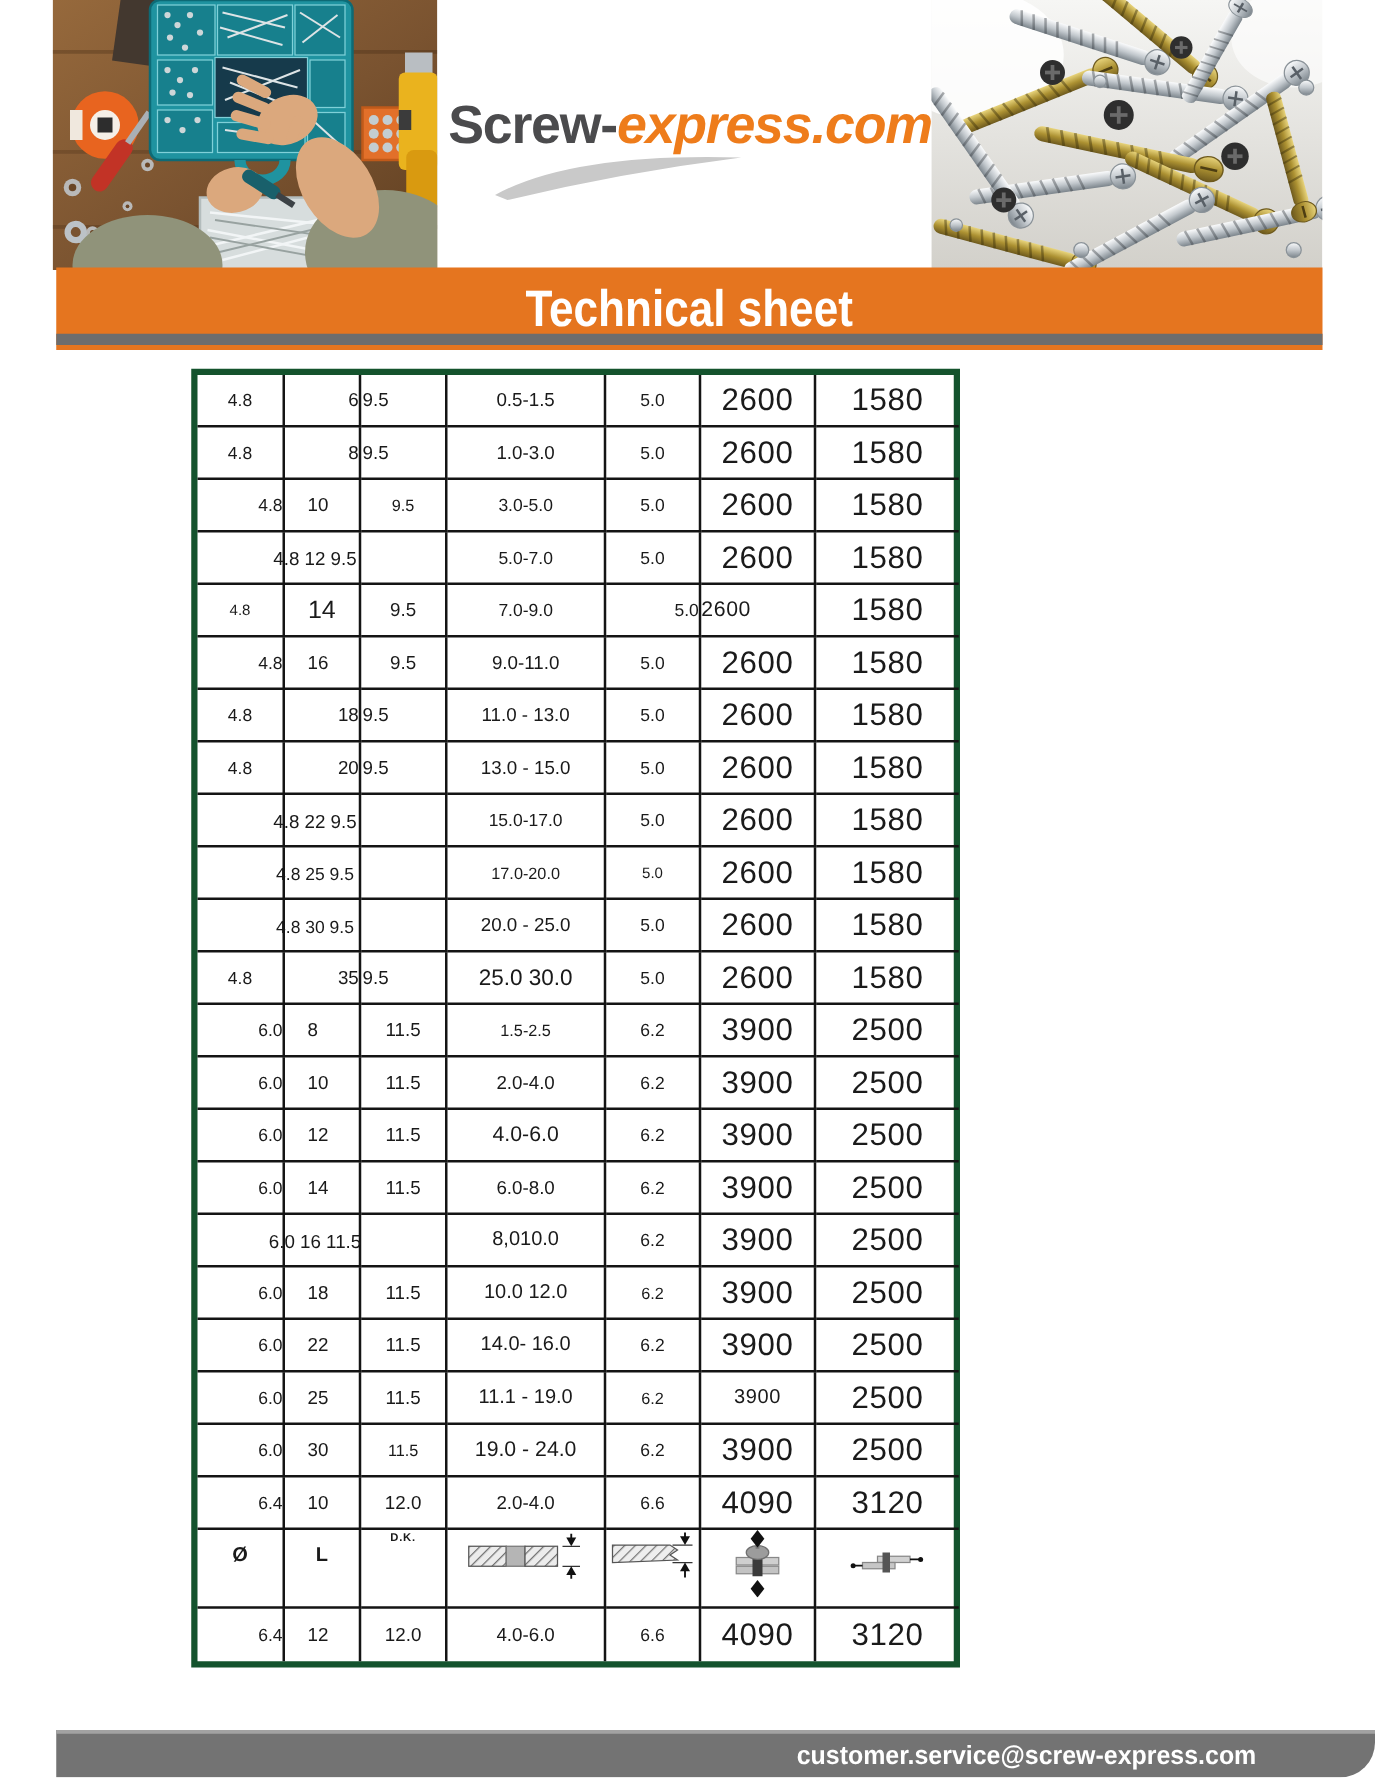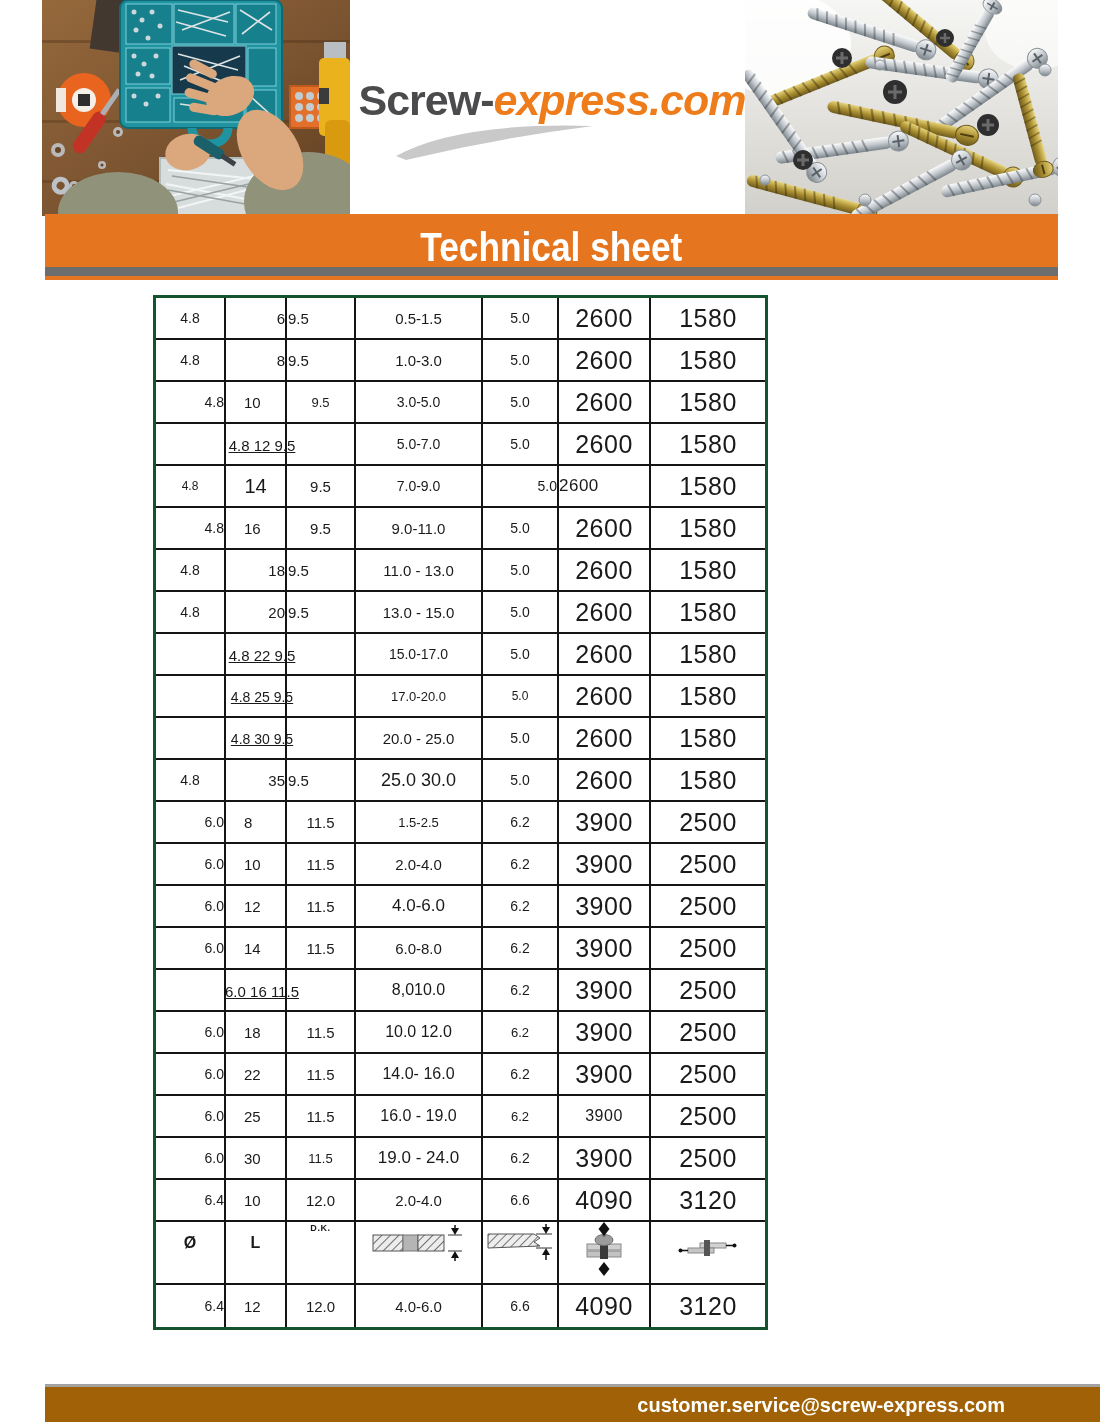--- a/index.html
+++ b/index.html
@@ -1,17 +1,17 @@
 <!DOCTYPE html>
 <html><head>
 <meta charset="utf-8">
 <style>
   * { margin:0; padding:0; box-sizing:border-box; }
   body { background:#ffffff; font-family:"Liberation Sans", sans-serif; }
-  #page { position:relative; width:1100px; height:1422px; background:#ffffff; overflow:hidden; }
+  #page { position:relative; width:1100px; height:1422px; background:#ffffff; overflow:hidden;border-radius:28px; }
 
   
   .photo { position:absolute; top:0; height:216px; overflow:hidden; }
   #left-photo  { left:42px;  width:308px; }
   #right-photo { left:745px; width:313px; }
   .photo svg { display:block; width:100%; height:100%; }
 
   
   #logo { position:absolute; left:352px; top:76px; width:400px; height:54px;
           text-align:center; font-size:43px; font-weight:700; letter-spacing:-1px; white-space:nowrap; }
@@ -21,60 +21,60 @@
 
   
   #banner { position:absolute; left:45px; top:214px; width:1013px; height:66px;
             background:#e5751f; display:flex; align-items:center; justify-content:center; }
   #banner .t { color:#ffffff; font-size:41px; font-weight:800; letter-spacing:0px;
                transform:scaleX(.86); white-space:nowrap; }
   #gray-strip { position:absolute; left:45px; top:267px; width:1013px; height:9px; background:#6d6d6d; }
 
   
   #spec-table { position:absolute; left:153px; top:295px; width:615px;
-                border:3px solid #14532d; background:#ffffff; color:#1a1a1a; }
+                border:5px solid #14532d; background:#ffffff; color:#1a1a1a; }
   .trow { display:grid; grid-template-columns:70px 61px 69px 127px 76px 92px 114px;
           height:42px; position:relative; }
   .hrow { height:63px; }
   .cell { border-right:2px solid #141414; border-bottom:2px solid #141414;
           display:flex; align-items:center; justify-content:center;
           font-size:15px; overflow:visible; white-space:nowrap; }
   .cell.c7 { border-right:none; }
   .trow:last-child .cell { border-bottom:none; }
   .c1 { font-size:14px; }
   .c5 { font-size:14px; }
   .c6, .c7 { font-size:25px; letter-spacing:.5px; }
 
   
   .v-j12 .c1 { justify-content:flex-end; padding-right:0; }
   .v-j12 .c2 { justify-content:flex-start; padding-left:18px; }
   .v-j23 .c2 { justify-content:flex-end; }
   .v-j23 .c3 { justify-content:flex-start; padding-left:1px; }
   .v-j56 .c5 { justify-content:flex-end; font-size:14px; }
   .v-j56 .c6 { justify-content:flex-start; font-size:17px; }
-  .cluster { position:absolute; left:40px; top:0; width:132px; height:100%;
+  .cluster { position:absolute; left:28px; top:0; width:132px; height:100%;
              display:flex; align-items:center; justify-content:center;
-             font-size:15px; pointer-events:none;text-decoration:underline; }
+             font-size:15px; pointer-events:none; }
 
   
   .fs12{font-size:12px !important;} .fs13{font-size:13px !important;}
   .fs14{font-size:14px !important;} .fs16{font-size:16px !important;}
   .fs17{font-size:17px !important;} .fs18{font-size:18px !important;}
   .fs20{font-size:20px !important;}
 
   
   .hrow .cell { align-items:flex-start; }
   .legend-label { padding-top:12px; font-weight:700; font-size:16px; }
   .legend-label.dk { font-size:9px; font-weight:700; letter-spacing:.6px; padding-top:1px; }
   .icon-cell { align-items:center; }
   .icon-cell.top { align-items:flex-start; padding-top:16px; }
 
   
   #footer { position:absolute; left:45px; top:1384px; width:1055px; height:38px;
-            background:#a16207; border-top:3px solid #a2a2a2;
+            background:#737373; border-top:3px solid #a2a2a2;
             display:flex; align-items:center; justify-content:flex-end; padding-right:95px; }
   #footer .e { color:#ffffff; font-weight:700; font-size:21px; letter-spacing:0;
                transform:scaleX(.95); transform-origin:right center; white-space:nowrap; }
 </style>
 </head>
 <body>
 
 <div id="page">
 
   <div class="photo" id="left-photo">
@@ -515,21 +515,21 @@
         <div class="cell c3">11.5</div>
         <div class="cell c4 fs16">14.0- 16.0</div>
         <div class="cell c5">6.2</div>
         <div class="cell c6">3900</div>
         <div class="cell c7">2500</div>
       </div>
       <div class="trow drow v-j12">
         <div class="cell c1">6.0</div>
         <div class="cell c2">25</div>
         <div class="cell c3">11.5</div>
-        <div class="cell c4 fs16">16.0 - 19.0</div>
+        <div class="cell c4 fs16">11.1 - 19.0</div>
         <div class="cell c5 fs13">6.2</div>
         <div class="cell c6 fs16">3900</div>
         <div class="cell c7">2500</div>
       </div>
       <div class="trow drow v-j12">
         <div class="cell c1">6.0</div>
         <div class="cell c2">30</div>
         <div class="cell c3 fs13">11.5</div>
         <div class="cell c4 fs17">19.0 - 24.0</div>
         <div class="cell c5">6.2</div>

